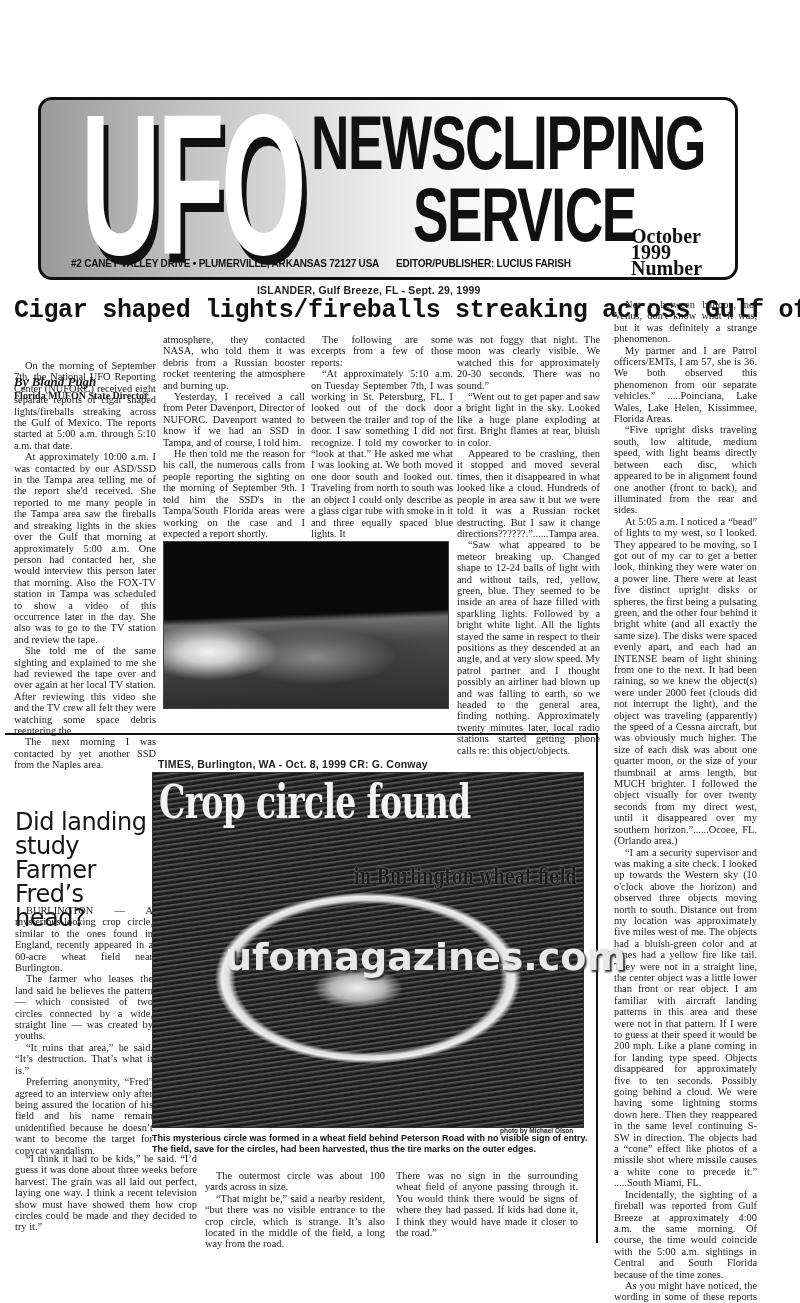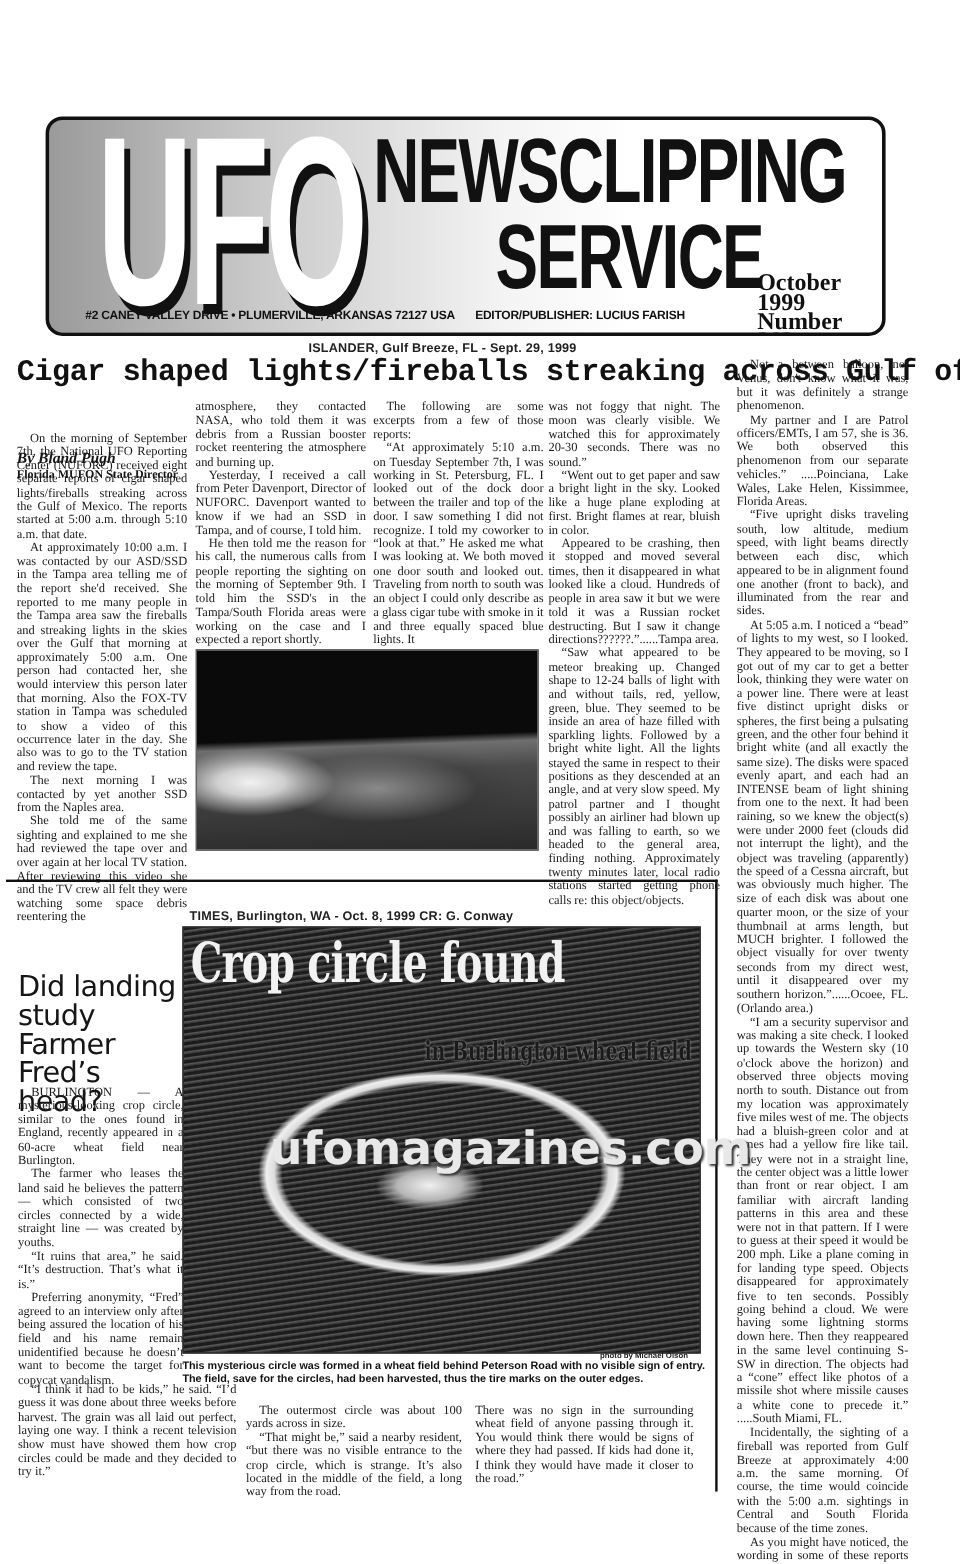--- a/index.html
+++ b/index.html
@@ -93,22 +93,22 @@
 <div class="abs headline">Cigar shaped lights/fireballs streaking across Gulf of Mexico</div>
 
 <div class="abs" style="left:14px; top:334px; width:148px;">
   <div class="byline">By Bland Pugh</div>
   <div class="byline-sub">Florida MUFON State Director</div>
 </div>
 
 <div class="abs col" style="left:14px; top:360px; width:142px;">
   <p>On the morning of September 7th, the National UFO Reporting Center (NUFORC) received eight separate reports of cigar shaped lights/fireballs streaking across the Gulf of Mexico. The reports started at 5:00 a.m. through 5:10 a.m. that date.</p>
   <p>At approximately 10:00 a.m. I was contacted by our ASD/SSD in the Tampa area telling me of the report she'd received. She reported to me many people in the Tampa area saw the fireballs and streaking lights in the skies over the Gulf that morning at approximately 5:00 a.m. One person had contacted her, she would interview this person later that morning. Also the FOX-TV station in Tampa was scheduled to show a video of this occurrence later in the day. She also was to go to the TV station and review the tape.</p>
+  <p>She told me of the same sighting and explained to me she had reviewed the tape over and over again at her local TV station. After reviewing this video she and the TV crew all felt they were watching some space debris reentering the</p>
   <p>The next morning I was contacted by yet another SSD from the Naples area.</p>
-  <p>She told me of the same sighting and explained to me she had reviewed the tape over and over again at her local TV station. After reviewing this video she and the TV crew all felt they were watching some space debris reentering the</p>
 </div>
 
 <div class="abs col" style="left:163px; top:334px; width:142px;">
   <p class="noindent">atmosphere, they contacted NASA, who told them it was debris from a Russian booster rocket reentering the atmosphere and burning up.</p>
   <p>Yesterday, I received a call from Peter Davenport, Director of NUFORC. Davenport wanted to know if we had an SSD in Tampa, and of course, I told him.</p>
   <p>He then told me the reason for his call, the numerous calls from people reporting the sighting on the morning of September 9th. I told him the SSD's in the Tampa/South Florida areas were working on the case and I expected a report shortly.</p>
 </div>
 
 <div class="abs col" style="left:311px; top:334px; width:142px;">
   <p>The following are some excerpts from a few of those reports:</p>

